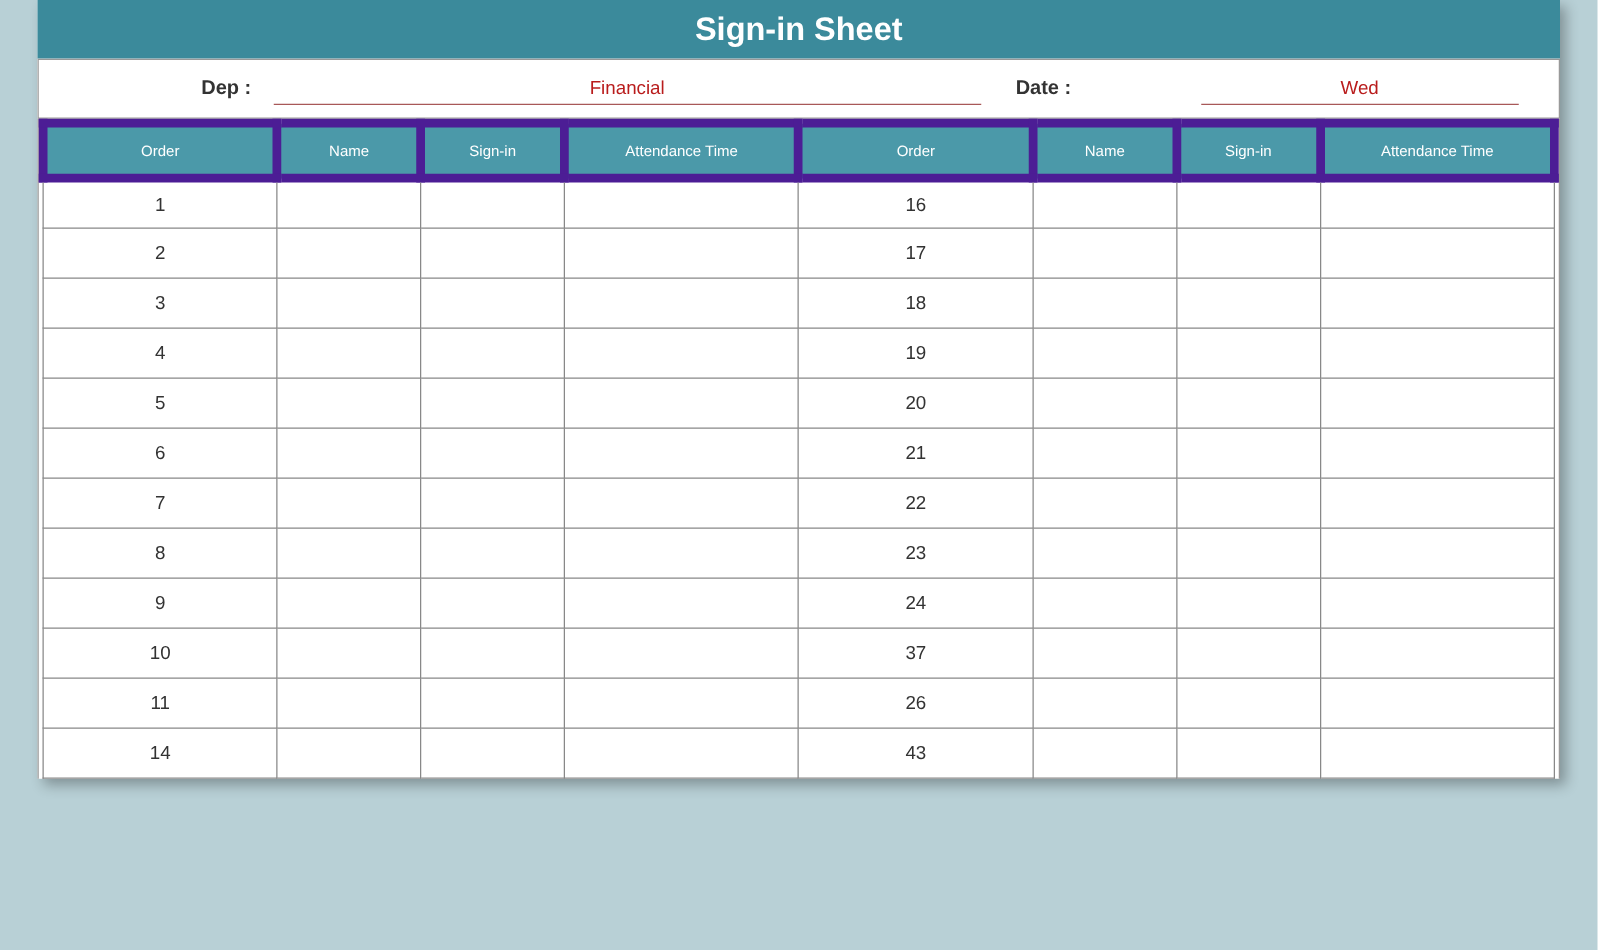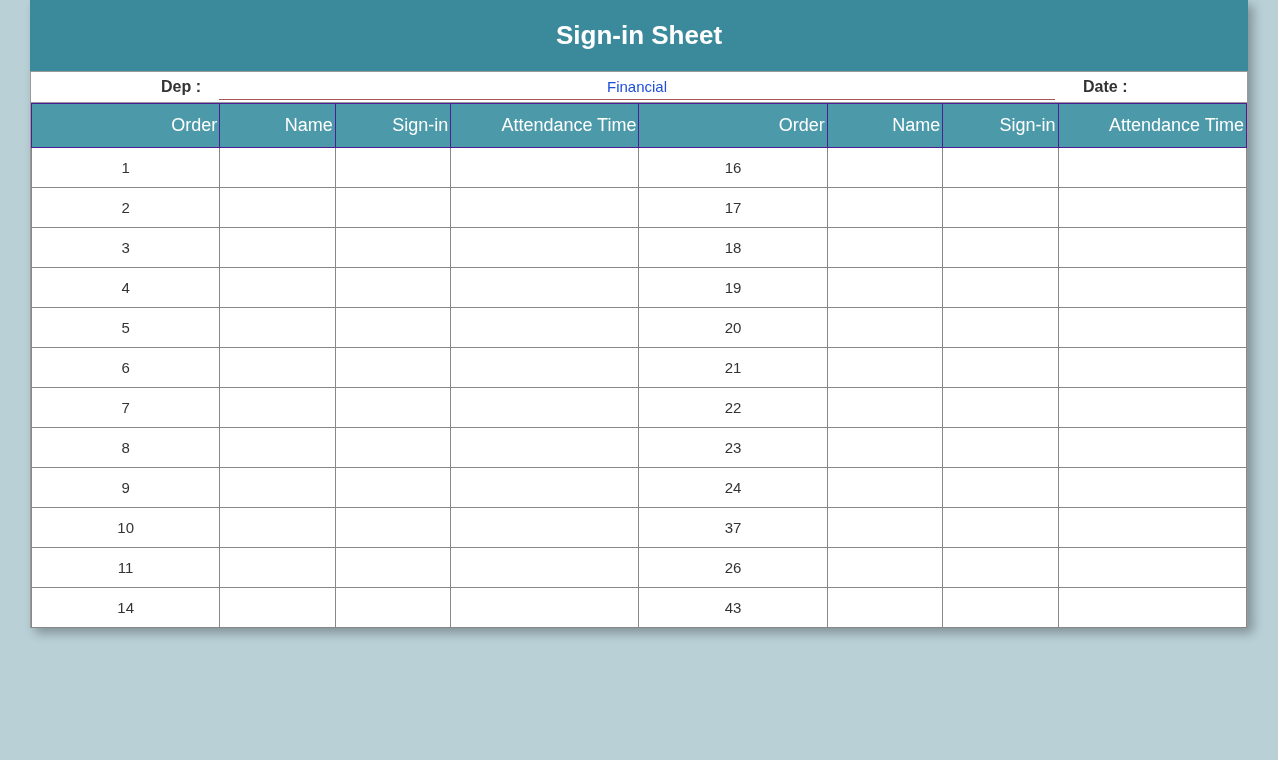--- a/index.html
+++ b/index.html
@@ -15,39 +15,39 @@
   background: #ffffff;
   margin: 0 30px;
   box-shadow: 5px 5px 10px rgba(0,0,0,0.3);
 }
 .title-bar {
   background: #3b8a9b;
   color: #ffffff;
   text-align: center;
   font-size: 26px;
   font-weight: bold;
-  padding: 20px 0;
+  padding: 8px 0;
   font-family: Arial, sans-serif;
 }
 .info-row {
   display: flex;
   align-items: center;
   border: 1px solid #999;
-  height: 32px;
+  height: 48px;
   background: #ffffff;
 }
 .info-label {
   font-weight: bold;
   color: #333;
   padding: 0 20px;
   font-size: 16px;
   white-space: nowrap;
 }
 .info-value {
-  color: #1d4ed8;
+  color: #b91c1c;
   font-size: 15px;
   text-align: center;
   border-bottom: 1px solid #a85858;
   flex: 1;
   min-width: 0;
   padding: 4px 0;
   margin: 0 8px;
 }
 .dep-label { width: 180px; text-align: right; padding-right:10px;}
 .dep-value { flex: 2; }
@@ -62,24 +62,24 @@
 }
 table {
   width: 100%;
   border-collapse: collapse;
   table-layout: fixed;
 }
 th {
   background: #4b99a9;
   color: #ffffff;
   font-weight: normal;
-  font-size: 18px;
+  font-size: 12px;
   padding: 10px 2px;
-  border: 1px solid #4c1d95;
-  text-align: right;
+  border: 7px solid #4c1d95;
+  text-align: center;
   height: 44px;
 }
 td {
   border: 1px solid #888;
   text-align: center;
   font-size: 15px;
   color: #333;
   height: 40px;
   background: #ffffff;
 }
@@ -92,20 +92,21 @@
 <body>
 
 <div class="sheet-container">
 
   <div class="title-bar">Sign-in Sheet</div>
 
   <div class="info-row">
     <div class="info-label dep-label">Dep :</div>
     <div class="info-value dep-value">Financial</div>
     <div class="info-label date-label">Date :</div>
+    <div class="info-value day-value">Wed</div>
     <div class="spacer-right"></div>
   </div>
 
   <div class="table-wrap">
     <table>
       <colgroup>
         <col class="col-order">
           <col class="col-name">
           <col class="col-signin">
           <col class="col-att">

